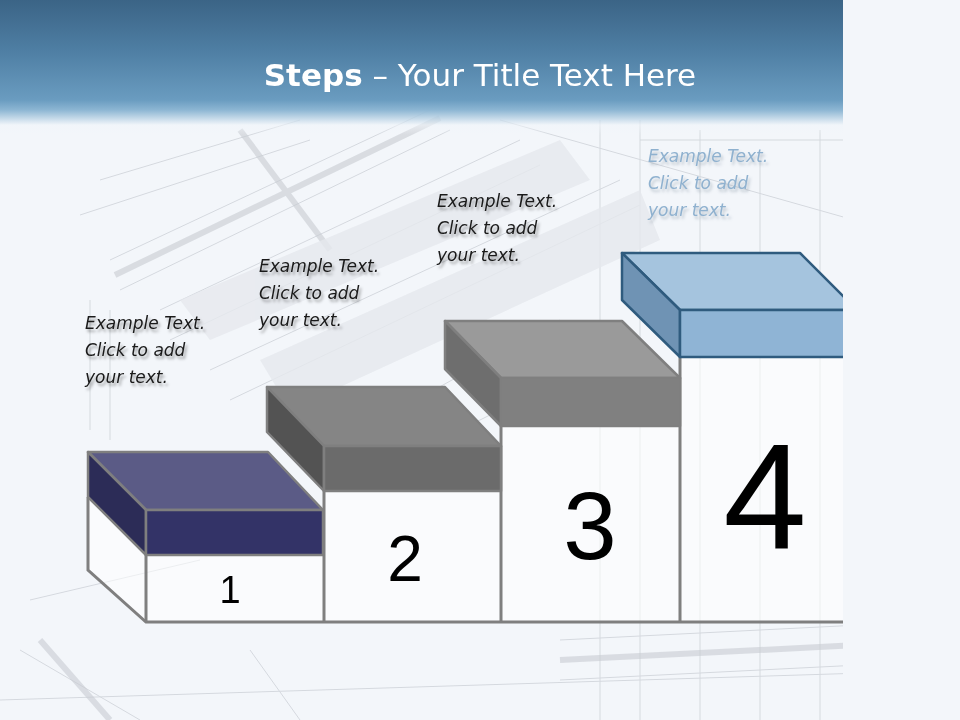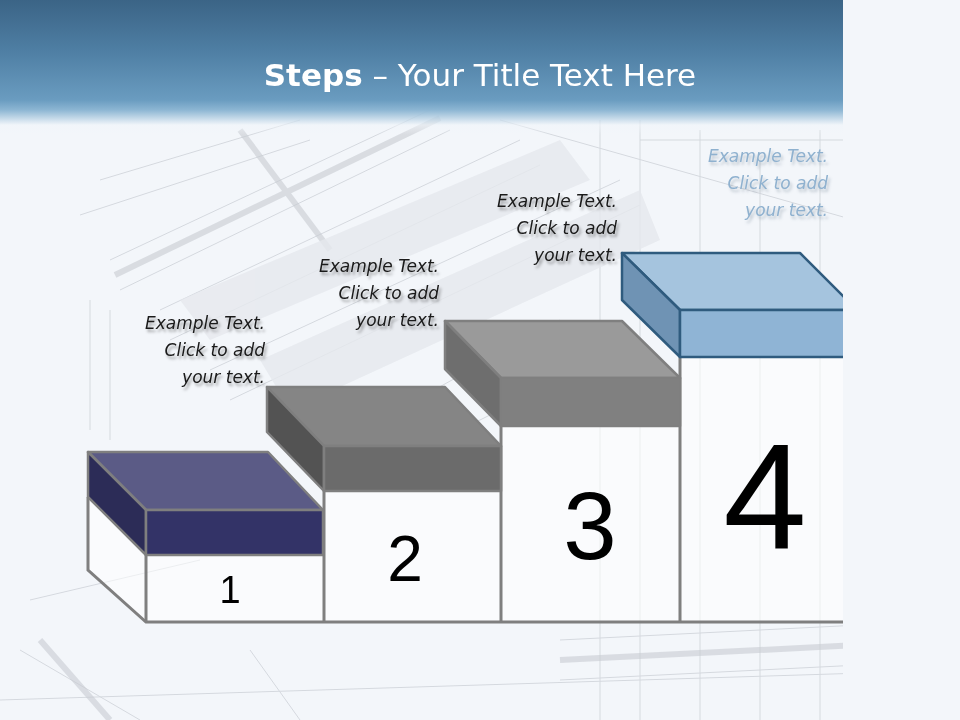--- a/index.html
+++ b/index.html
@@ -6,21 +6,21 @@
   body { width: 960px; height: 720px; overflow: hidden; position: relative;
          font-family: "DejaVu Sans", "Liberation Sans", sans-serif; background: #f3f6fa; }
   .slide { position: absolute; left: 0; top: 0; width: 843px; height: 720px; overflow: hidden; }
   .bg-layer { position: absolute; left: 0; top: 0; width: 960px; height: 720px; }
   .header-band { position: absolute; left: 0; top: 0; width: 960px; height: 135px;
     background: linear-gradient(to bottom, #3b6486 0px, #4e7ea3 50px, #6a9cc0 100px, #8db6d3 110px, rgba(240,245,250,0.6) 125px, rgba(243,246,250,0) 135px); }
   .title { position: absolute; left: 0; top: 53px; width: 960px; text-align: center;
     color: #ffffff; font-size: 31px; line-height: 44px; letter-spacing: 0px;
     font-family: "DejaVu Sans", "Liberation Sans", sans-serif; }
   .title .bold { font-weight: bold; }
-  .caption { position: absolute; width: 180px; text-align: right; font-style: italic;
+  .caption { position: absolute; width: 180px; text-align: left; font-style: italic;
     font-size: 17px; line-height: 27px; color: #1a1a1a;
     font-family: "DejaVu Sans", "Liberation Sans", sans-serif;
     text-shadow: 2px 3px 3px rgba(0,0,0,0.35); }
   .caption.faded { color: #8fb1cf; text-shadow: 2px 3px 3px rgba(90,110,130,0.35); }
   .caption span { display: block; }
   .stepnum { position: absolute; color: #000; font-family: "Liberation Sans", "DejaVu Sans", sans-serif;
     text-align: center; line-height: 1; }
   .steps-svg { position: absolute; left: 0; top: 0; }
 </style>
 </head>

